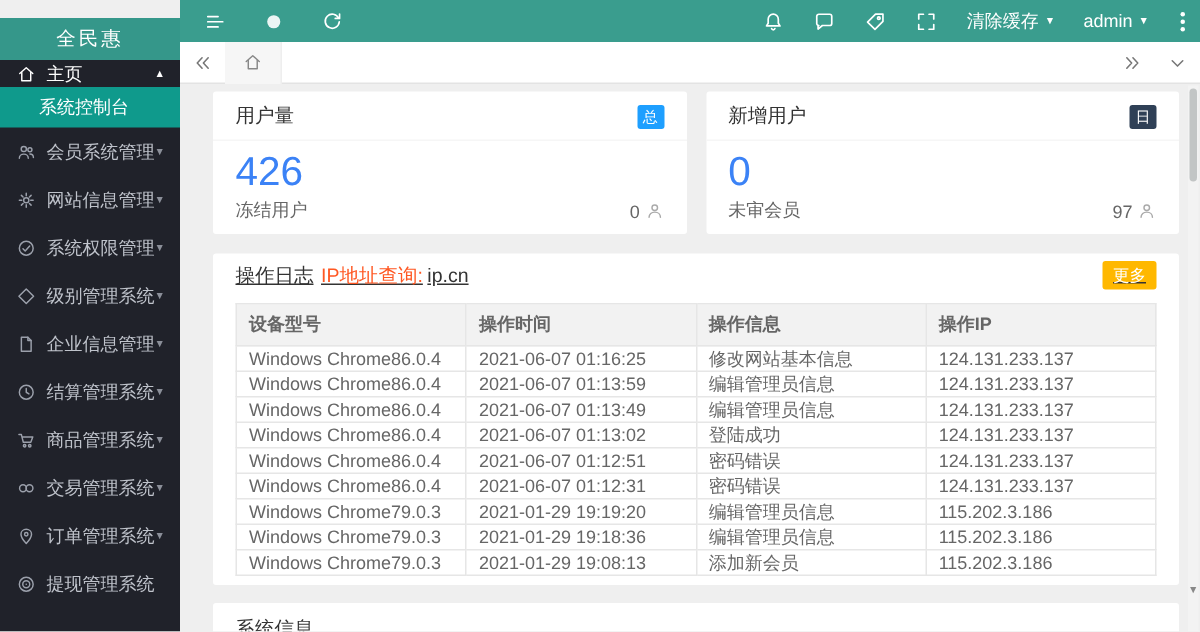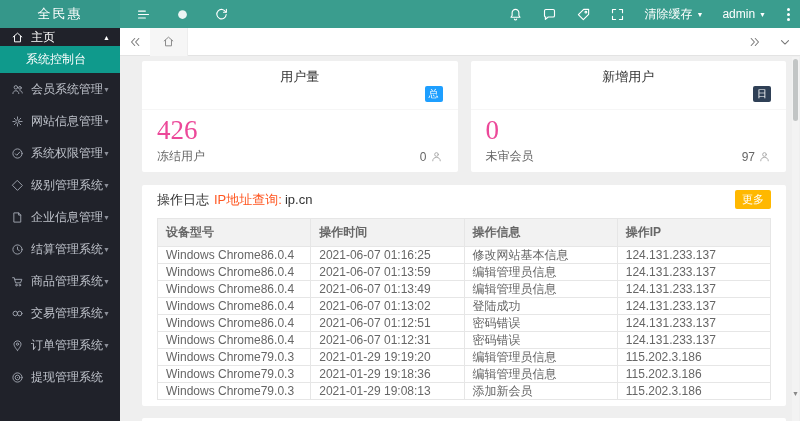--- a/index.html
+++ b/index.html
@@ -1,21 +1,21 @@
 <!DOCTYPE html>
 <html><head>
 <meta charset="utf-8">
 <style>
   * { margin:0; padding:0; box-sizing:border-box; }
   html,body { width:800px; height:421px; overflow:hidden; }
   body { position:relative; background:#efefef; font-family:"Liberation Sans","DejaVu Sans",sans-serif; font-size:12px; color:#666; }
   svg { display:block; }
 
   
-  .sidebar { position:absolute; left:0; top:0; bottom:0; width:120px; background:#20222A; z-index:3; }
+  .sidebar { position:absolute; left:0; top:12px; bottom:0; width:120px; background:#20222A; z-index:3; }
   .logo { height:28px; line-height:28px; background:#35978A; color:#fff; text-align:center; font-size:13px; letter-spacing:2px; }
   .menu-home { display:flex; align-items:center; height:18px; padding:0 10px 0 11px; color:#fff; cursor:pointer; }
   .menu-home .ic { width:13px; height:13px; margin-right:7px; color:#fff; }
   .menu-home .lbl { flex:1; font-size:12px; }
   .caret { font-size:7px; color:#8b8f99; line-height:1; }
   .menu-home .caret { color:#fff; }
   .console { height:27px; display:flex; align-items:center; padding-left:26px; background:#0F9A8C; color:#fff; font-size:12px; cursor:pointer; }
   .menu-item { height:32px; display:flex; align-items:center; padding:0 10px 0 11px; color:#bfc3cb; cursor:pointer; }
   .menu-item .ic { width:13px; height:13px; margin-right:7px; color:#9ba0ab; }
   .menu-item .lbl { flex:1; font-size:12px; white-space:nowrap; }
@@ -37,31 +37,31 @@
   .tab-home { width:38px; height:28px; display:flex; align-items:center; justify-content:center; background:#f6f6f6; border-right:1px solid #eee; color:#888; cursor:pointer; }
   .tab-home svg { width:13px; height:13px; }
   .tab-right { margin-left:auto; display:flex; }
 
   
   .content { position:absolute; left:120px; right:0; top:56px; bottom:0; background:#efefef; padding:5px 14px 0 22px; overflow:hidden; }
   .card { background:#fff; border-radius:2px; }
 
   .stats-row { display:flex; gap:13px; }
   .stat-card { flex:1; }
-  .card-head { display:flex; align-items:center; padding:7px 15px; font-size:13px; color:#333; border-bottom:1px solid #f6f6f6;flex-direction:column; }
+  .card-head { display:flex; align-items:flex-end; padding:7px 15px; font-size:13px; color:#333; border-bottom:1px solid #f6f6f6; }
   .badge { margin-left:auto; min-width:18px; height:16px; padding:0 3px; border-radius:2px; color:#fff; font-size:10px; display:flex; align-items:center; justify-content:center; }
   .badge-blue { background:#1E9FFF; }
   .badge-navy { background:#2F4056; }
-  .stat-value { padding:5px 15px 0; font-size:27px; line-height:30px; color:#ec4899;font-family:Liberation Serif, serif; }
+  .stat-value { padding:5px 15px 0; font-size:27px; line-height:30px; color:#3b82f6; }
   .stat-foot { display:flex; align-items:center; padding:3px 15px 7px; font-size:12px; color:#666; }
   .stat-foot .sv { margin-left:auto; color:#666; }
   .stat-foot .pic { width:13px; height:13px; color:#aaa; margin-left:3px; }
 
   .logs-card { margin-top:13px; }
-  .logs-head { display:flex; align-items:center; padding:5px 15px; font-size:13px; color:#333; }
+  .logs-head { display:flex; align-items:center; padding:5px 15px; font-size:13px; color:#333;text-decoration:underline; }
   .red { color:#FF5722; margin:0 3px 0 5px; }
   .ip-link { color:#333; }
   .more-btn { margin-left:auto; background:#FFB800; color:#fff; font-size:11px; padding:2px 7px; border-radius:2px; border:none; cursor:pointer; font-family:inherit; }
   .logs-body { padding:4px 15px 6px; }
   table.grid { width:100%; border-collapse:collapse; font-size:12px; color:#666; table-layout:fixed; }
   .grid th { background:#f2f2f2; border:1px solid #e6e6e6; font-weight:700; text-align:left; padding:5px 8px; color:#666; }
   .grid td { border:1px solid #e6e6e6; padding:2px 8px; line-height:12px; height:17px; white-space:nowrap; overflow:hidden; }
 
   .sys-card { margin-top:12px; }
   .sys-head { padding:8px 15px; font-size:13px; color:#333; border-bottom:1px solid #f6f6f6; }

